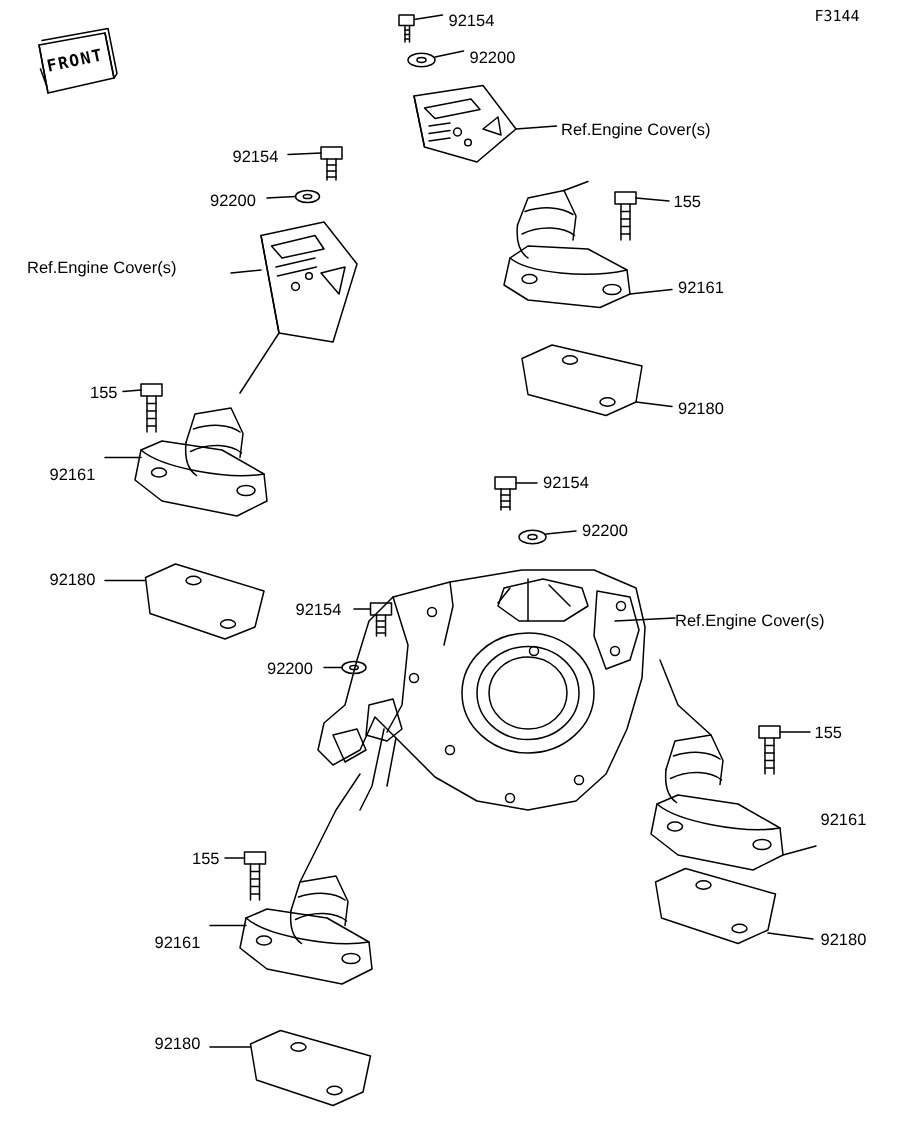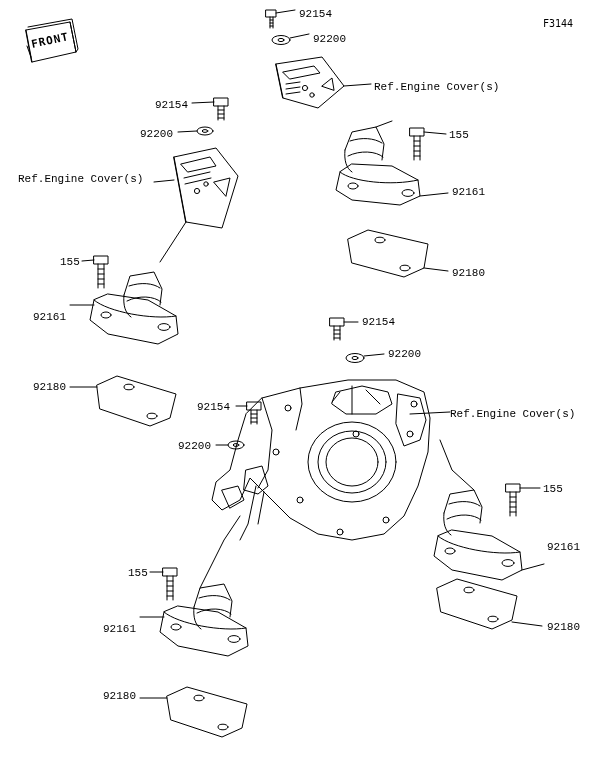--- a/index.html
+++ b/index.html
@@ -1,21 +1,21 @@
 <!DOCTYPE html>
 <html><head>
 <meta charset="utf-8">
 <style>
   html,body{margin:0;padding:0;background:#ffffff;}
   body{width:600px;height:758px;position:relative;overflow:hidden;
        font-family:"DejaVu Sans Mono","Liberation Mono",monospace;color:#000;}
   #sheet{position:absolute;inset:0;}
   svg#art{position:absolute;left:0;top:0;width:600px;height:758px;}
   .lbl{position:absolute;font-size:11px;letter-spacing:0px;white-space:nowrap;
-       font-family:Liberation Mono, monospace;color:#000;}
+       font-family:Liberation Sans, sans-serif;color:#000;}
   .code{position:absolute;font-size:10px;white-space:nowrap;
         font-family:"DejaVu Sans Mono","Liberation Mono",monospace;}
   .frontbox{position:absolute;left:22px;top:22px;width:56px;height:40px;}
   .frontbox .txt{position:absolute;left:9px;top:12px;font-size:11px;
         font-weight:bold;letter-spacing:1px;transform:rotate(-12deg);
         font-family:"DejaVu Sans Mono","Liberation Mono",monospace;}
 </style>
 </head>
 <body>
 
@@ -230,21 +230,21 @@
       <g>
         <path d="M167 696 L187 687 L247 704 L242 728 L222 737 L171 720 Z"></path>
         <ellipse cx="199" cy="698" rx="5" ry="2.8"></ellipse>
         <ellipse cx="223" cy="727" rx="5" ry="2.8"></ellipse>
         <path d="M167 698 L140 698"></path>
       </g>
 
     </g>
   </svg>
 
-  <div class="code" style="left:543px;top:18px;">F3144</div>
+  <div class="code" style="left:543px;top:6px;">F3144</div>
 
   <div class="frontbox">
     <div class="txt">FRONT</div>
   </div>
 
   <div class="lbl" style="left:299px;top:8px;">92154</div>
   <div class="lbl" style="left:313px;top:33px;">92200</div>
   <div class="lbl" style="left:374px;top:81px;">Ref.Engine Cover(s)</div>
   <div class="lbl" style="left:449px;top:129px;">155</div>
   <div class="lbl" style="left:452px;top:186px;">92161</div>

